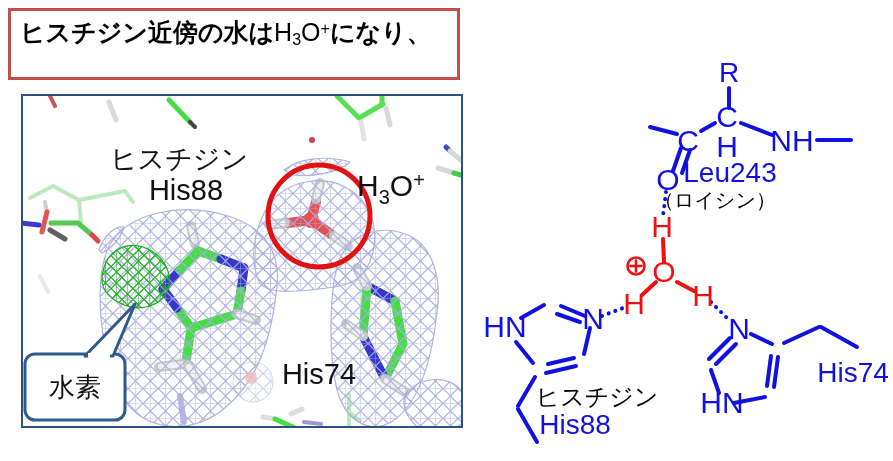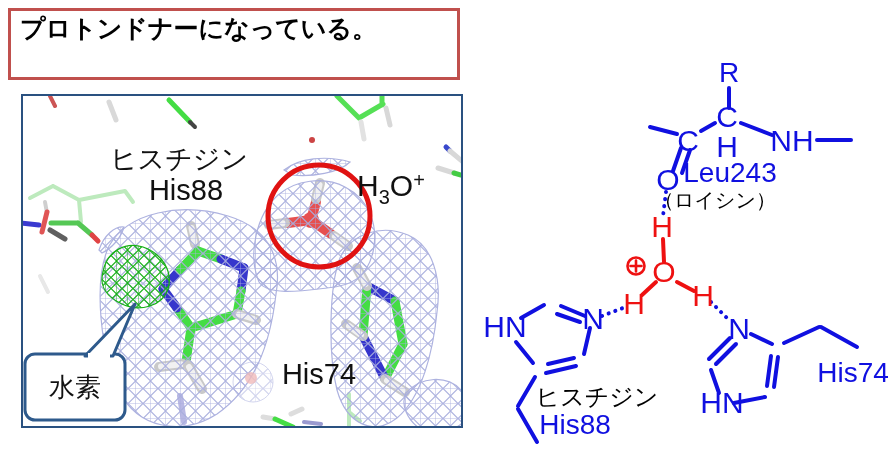--- a/index.html
+++ b/index.html
@@ -20,21 +20,21 @@
     border:2px solid #2a5180;box-sizing:border-box;background:#fff;
   }
   .scheme-panel{position:absolute;left:480px;top:30px;width:413px;height:431px;}
   svg{display:block;}
   text{font-family:"Liberation Sans", sans-serif;}
 </style>
 </head>
 <body>
 
 <div class="title-box">
-  <div>プロトンドナーになっている。</div>
+  <div><span>ヒスチジン近傍の水は</span><span class="formula"><span>H</span><sub>3</sub><span>O</span><sup>+</sup></span><span>になり、</span></div>
 </div>
 
 <div class="micro-panel">
 <svg width="438" height="330" viewBox="0 0 438 330">
   <defs>
     <pattern id="meshB" width="15" height="15" patternUnits="userSpaceOnUse">
       <path d="M0 7.5 L7.5 0 L15 7.5 L7.5 15 Z" stroke="#a9aede" fill="none" stroke-width="1.1"></path>
       <path d="M7.5 0 L7.5 15 M0 7.5 L15 7.5" stroke="#a9aede" fill="none" stroke-width="0.7" opacity="0.65"></path>
     </pattern>
     <pattern id="meshG" width="11" height="11" patternUnits="userSpaceOnUse">

